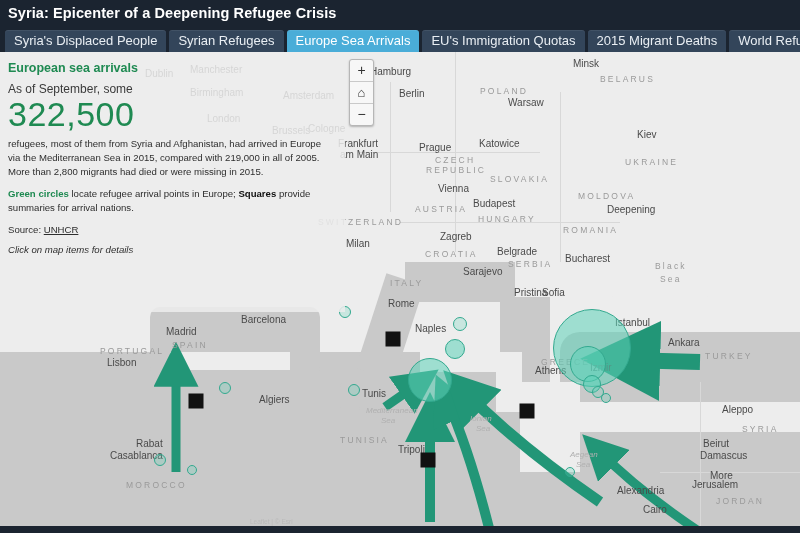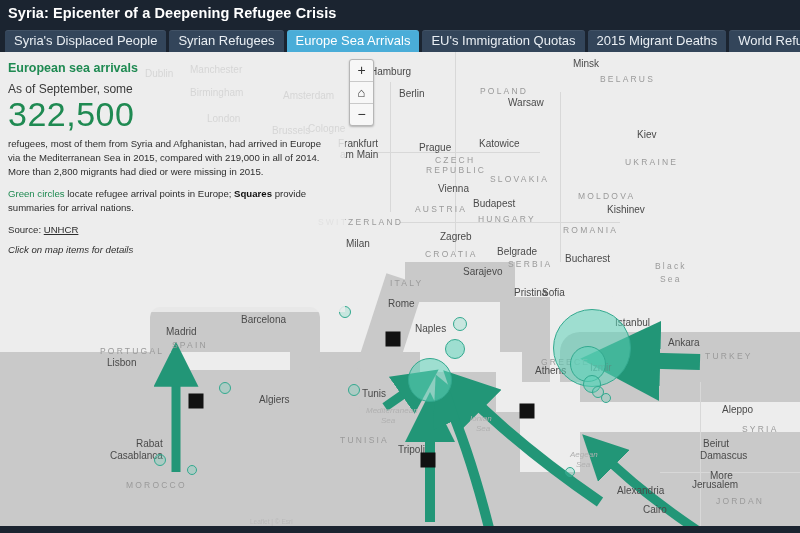--- a/index.html
+++ b/index.html
@@ -91,21 +91,21 @@
   }
   .panel h2{
     margin:0 0 7px 0;font-size:12.5px;color:#1f8a52;font-weight:bold;
   }
   .p-sub{font-size:12px;color:#3a3a3a;margin-bottom:1px;}
   .p-big{
     font-size:34px;color:#1f8a52;line-height:1.05;margin:0 0 4px 0;
     font-weight:normal;letter-spacing:.5px;
   }
   .p-body{font-size:9.6px;color:#2e2e2e;line-height:1.45;margin-bottom:9px;}
-  .p-body .g{color:#1f8a52;font-weight:normal;}
+  .p-body .g{color:#1f8a52;font-weight:bold;}
   .p-body .b{font-weight:bold;color:#111;}
   .p-src{font-size:9.6px;color:#2e2e2e;margin-bottom:9px;}
   .p-src a{color:#2e2e2e;text-decoration:underline;}
   .p-hint{font-size:9.6px;color:#2e2e2e;font-style:italic;}
 
   .footerbar{
     position:absolute;left:0;bottom:0;width:800px;height:7px;
     background:#1b2430;z-index:50;
   }
   .attrib{
@@ -200,21 +200,21 @@
         <div class="lbl country" style="left: 318px; top: 165px;">SWITZERLAND</div>
         <div class="lbl city" style="left: 346px; top: 186px;">Milan</div>
         <div class="lbl city" style="left: 440px; top: 179px;">Zagreb</div>
         <div class="lbl country" style="left: 425px; top: 197px;">CROATIA</div>
         <div class="lbl city" style="left: 497px; top: 194px;">Belgrade</div>
         <div class="lbl country" style="left: 508px; top: 207px;">SERBIA</div>
         <div class="lbl city" style="left: 463px; top: 214px;">Sarajevo</div>
         <div class="lbl city" style="left: 565px; top: 201px;">Bucharest</div>
         <div class="lbl country" style="left: 563px; top: 173px;">ROMANIA</div>
         <div class="lbl country" style="left: 578px; top: 139px;">MOLDOVA</div>
-        <div class="lbl city" style="left: 607px; top: 152px;">Kishinev</div>
+        <div class="lbl city" style="left: 607px; top: 152px;">Deepening</div>
         <div class="lbl country" style="left: 655px; top: 209px;">Black</div>
         <div class="lbl country" style="left: 660px; top: 222px;">Sea</div>
         <div class="lbl city" style="left: 506px; top: 235px; padding-left: 8px;">Pristina</div>
         <div class="lbl city" style="left: 542px; top: 235px;">Sofia</div>
         <div class="lbl country" style="left: 390px; top: 226px;">ITALY</div>
         <div class="lbl city" style="left: 388px; top: 246px;">Rome</div>
         <div class="lbl city" style="left: 415px; top: 271px;">Naples</div>
         <div class="lbl city" style="left: 615px; top: 265px;">Istanbul</div>
         <div class="lbl city" style="left: 668px; top: 285px;">Ankara</div>
         <div class="lbl country" style="left: 705px; top: 299px;">TURKEY</div>
@@ -274,21 +274,21 @@
       <div style="height:21px;line-height:21px;text-align:center;font-size:14px;color:#333;cursor:pointer;">−</div>
     </div>
 
     <div class="attrib">Leaflet | © Esri</div>
   </div>
 
   <div class="panel">
     <h2>European sea arrivals</h2>
     <div class="p-sub">As of September, some</div>
     <div class="p-big">322,500</div>
-    <div class="p-body">refugees, most of them from Syria and Afghanistan, had arrived in Europe via the Mediterranean Sea in 2015, compared with 219,000 in all of 2014. More than 2,800 migrants had died or were missing in 2015.</div>
+    <div class="p-body">refugees, most of them from Syria and Afghanistan, had arrived in Europe via the Mediterranean Sea in 2015, compared with 219,000 in all of 2005. More than 2,800 migrants had died or were missing in 2015.</div>
     <div class="p-body">
       <span class="g">Green circles</span><span> locate refugee arrival points in Europe; </span><span class="b">Squares</span><span> provide summaries for arrival nations.</span>
     </div>
     <div class="p-src">
       <span>Source: </span><a href="#">UNHCR</a>
     </div>
     <div class="p-hint">Click on map items for details</div>
   </div>
 
   <div class="footerbar"></div>

